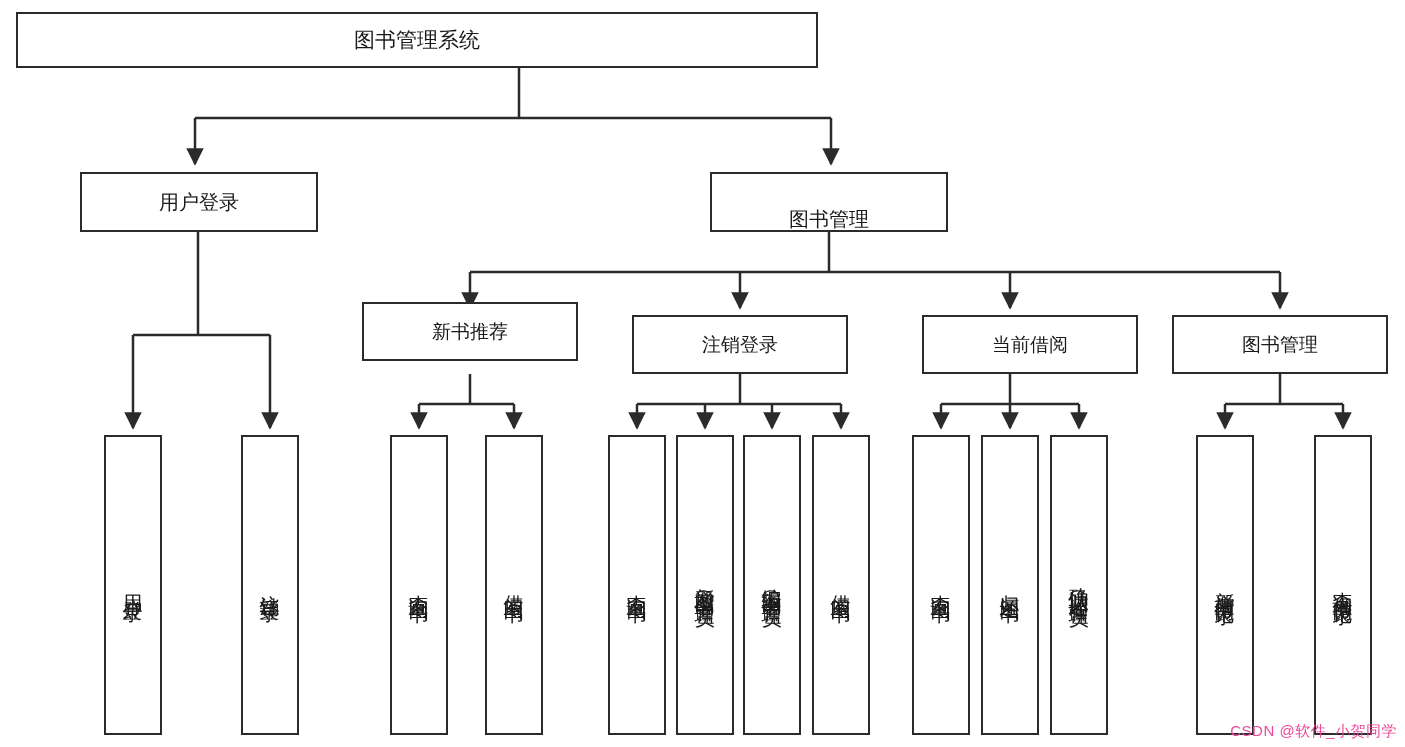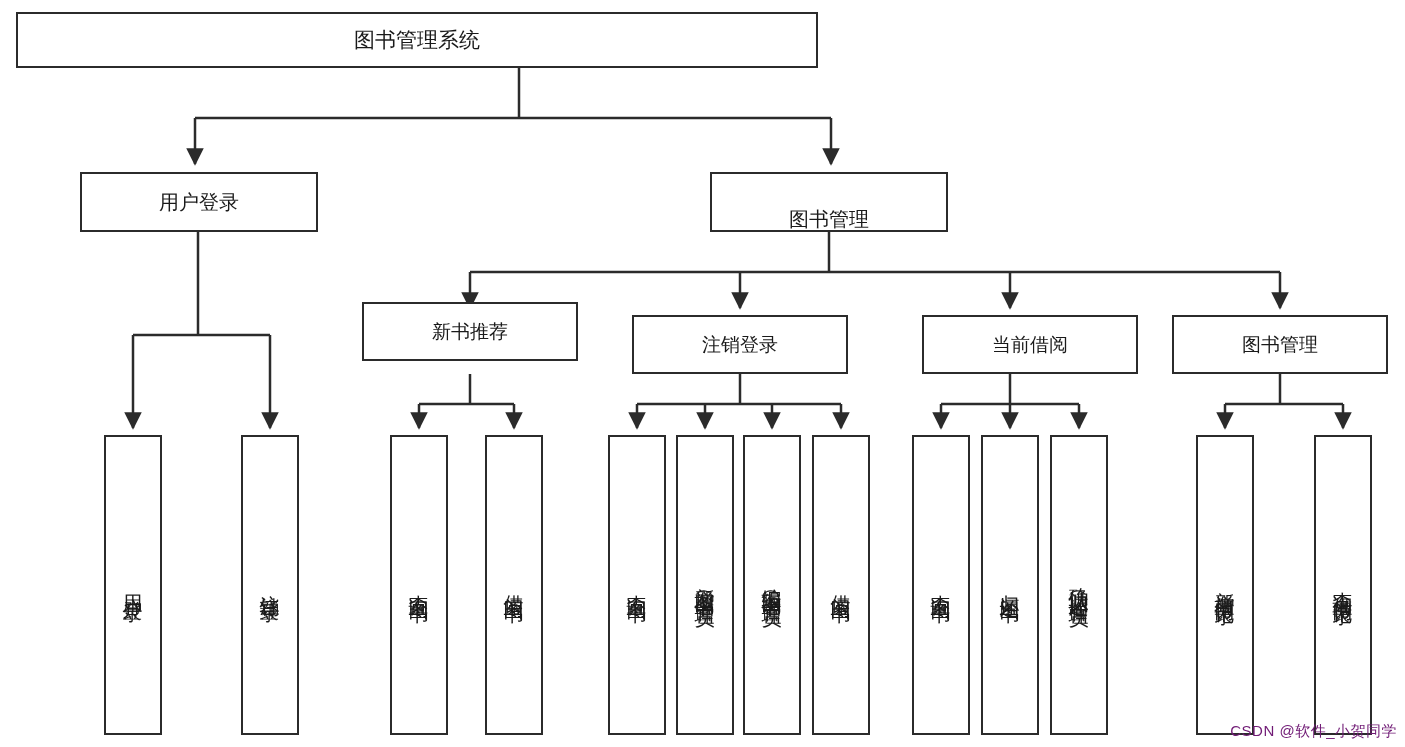--- a/index.html
+++ b/index.html
@@ -56,21 +56,21 @@
     writing-mode: vertical-rl;
     text-orientation: upright;
     letter-spacing: 3px;
     line-height: 1;
   }
   .watermark {
     position: absolute;
     right: 8px;
     bottom: 6px;
     font-size: 15px;
-    color: #701a75;
+    color: #ec4899;
     font-family: "Liberation Sans", "DejaVu Sans", sans-serif;
     letter-spacing: 0.5px;
     pointer-events: none;
     white-space: pre;
   }
 </style>
 </head>
 <body>
 
 <div id="diagram-root">

